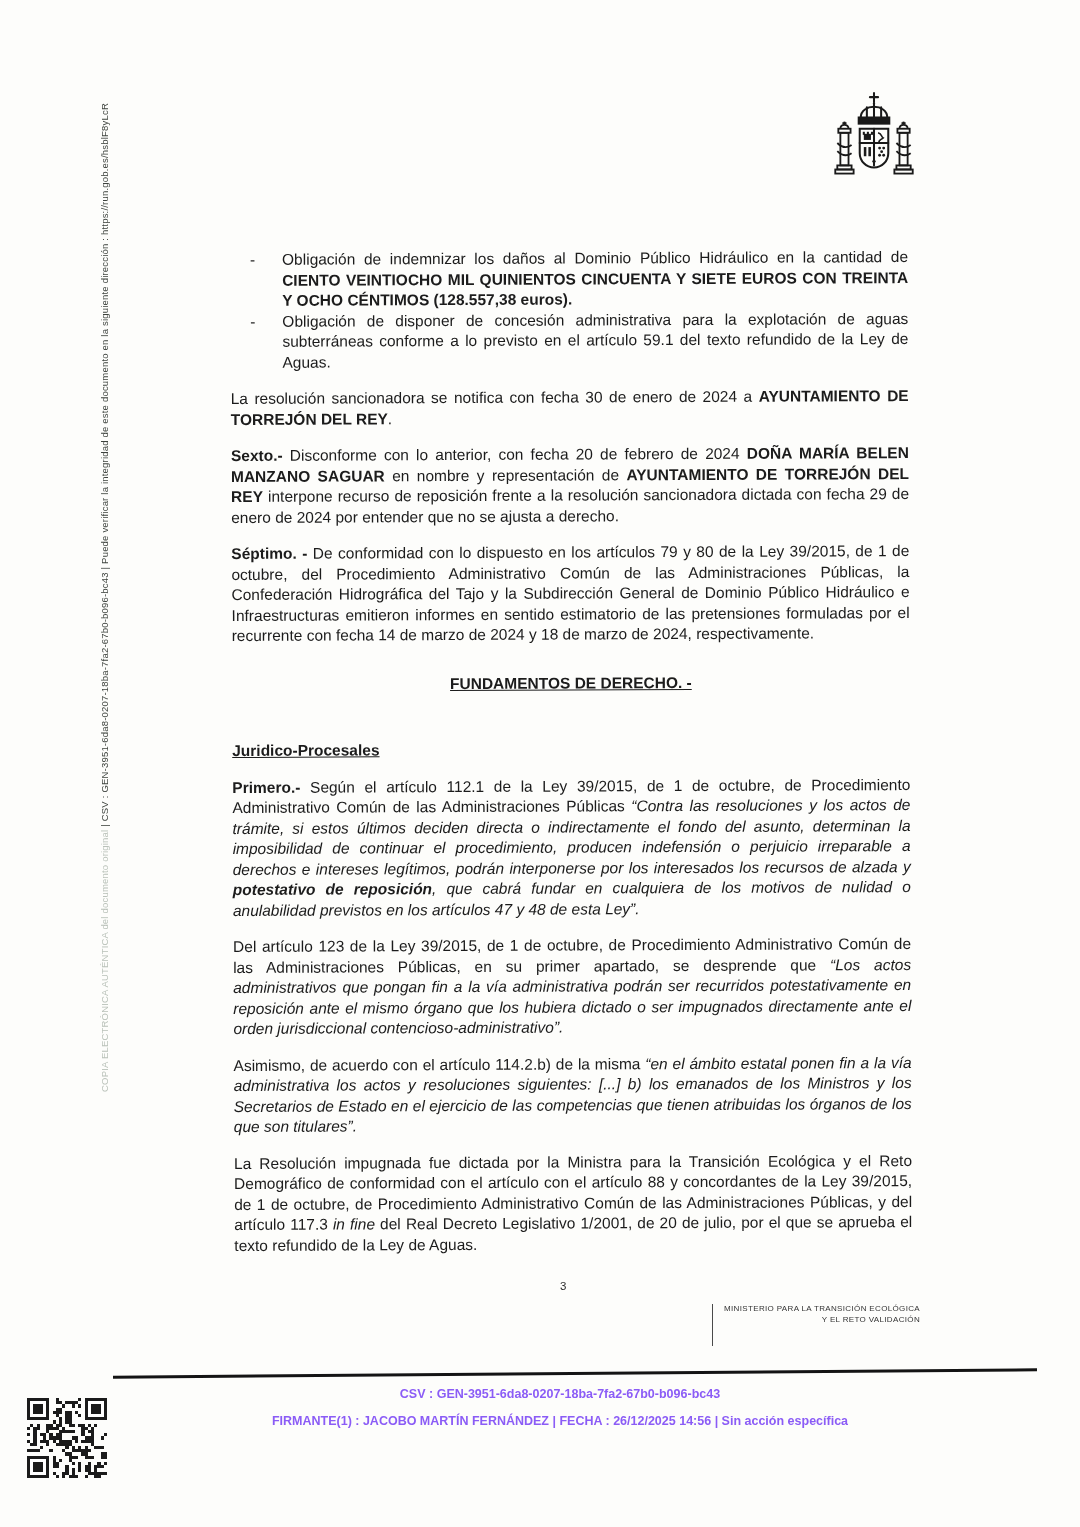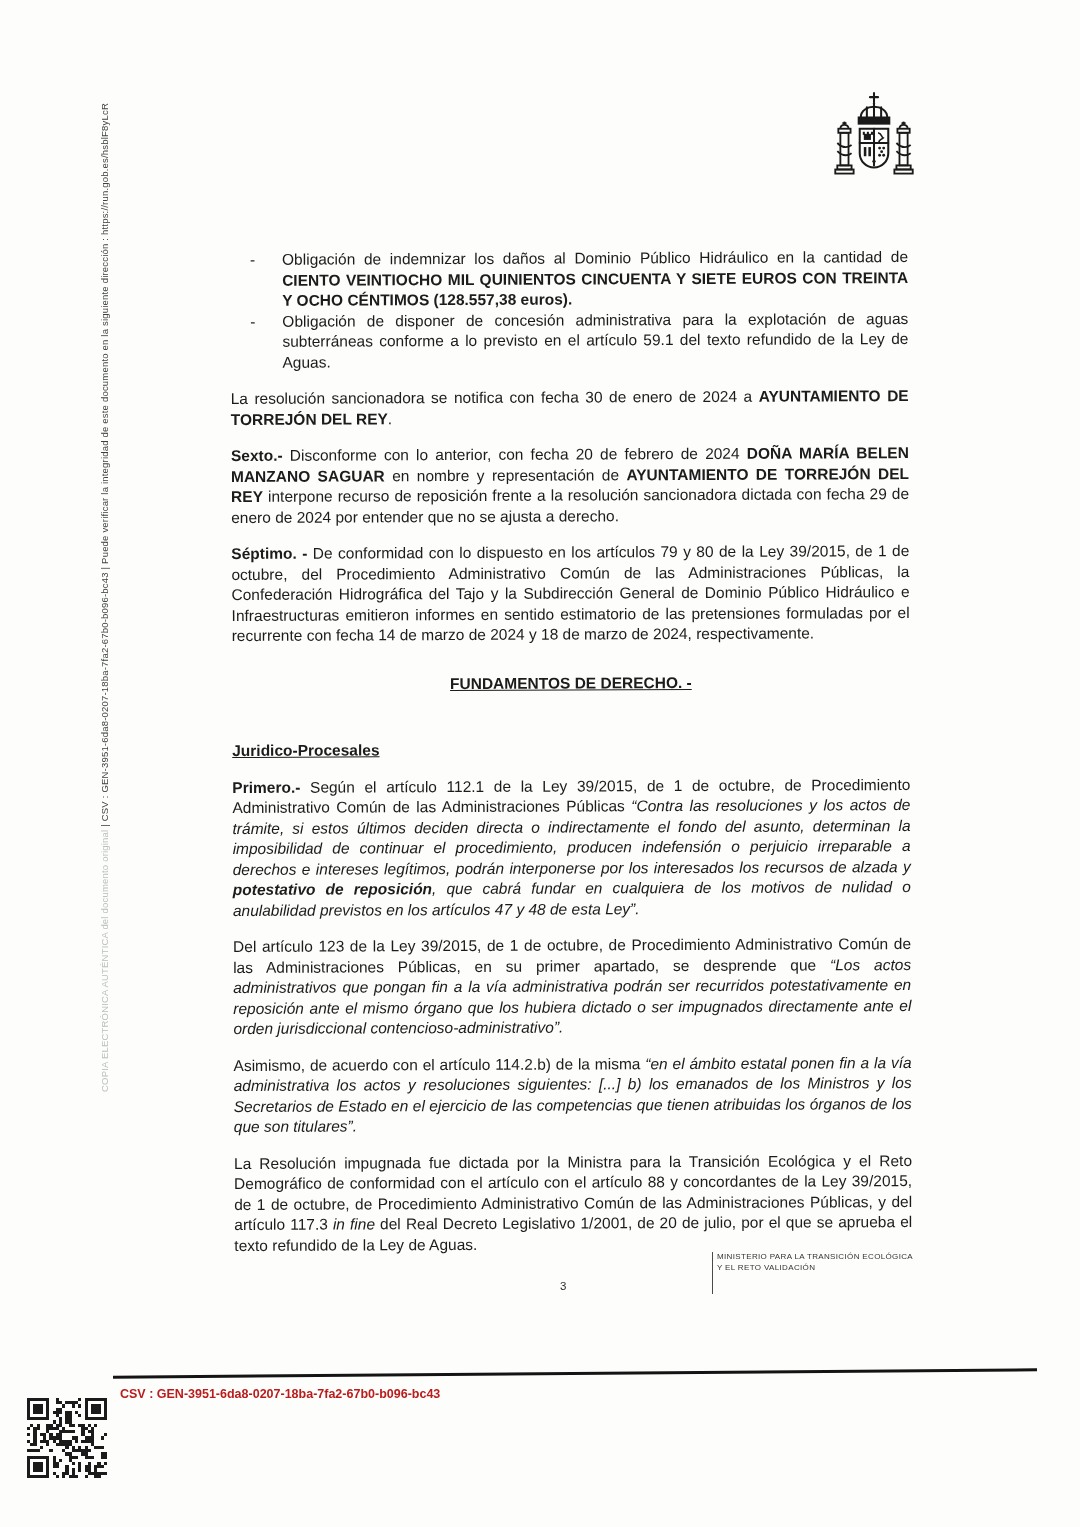--- a/index.html
+++ b/index.html
@@ -41,32 +41,32 @@
     transform:rotate(-90deg);transform-origin:0 0;
     font-size:9.5px;letter-spacing:0.2px;white-space:nowrap;
     color:#3d423d;
   }
   .sidebar-text .faint{color:#a3aea3;opacity:0.75;}
   
   .coat{position:absolute;left:828px;top:90px;width:92px;height:107px;}
   
   .pagenum{position:absolute;left:560px;top:1280px;font-size:11.5px;color:#2a2a2a;}
   .ministry{
-    position:absolute;left:712px;top:1252px;height:42px;
-    border-left:1.5px solid #4a4a4a;padding-left:4px;
-    font-size:8px;line-height:10.5px;letter-spacing:0.35px;color:#333;
+    position:absolute;left:712px;top:1304px;height:42px;
+    border-left:1.5px solid #4a4a4a;padding-left:11px;
+    font-size:8px;line-height:10.5px;letter-spacing:0.35px;color:#333;text-align:right;
   }
   
   .rule{
     position:absolute;left:113px;top:1372px;width:924px;height:3px;
     background:#141414;transform:rotate(-0.45deg);
   }
   .valfoot{
     position:absolute;left:120px;top:1381px;width:880px;
-    font-weight:700;font-size:12.5px;line-height:26.5px;color:#b91c1c;
+    font-weight:700;font-size:12.5px;line-height:26.5px;color:#8b5cf6;text-align:center;
   }
   .qr{position:absolute;left:27px;top:1398px;width:80px;height:80px;}
   .qr svg{width:100%;height:100%;shape-rendering:crispEdges;}
 </style>
 </head>
 <body>
 
 <div class="page">
 
   <div class="sidebar-text">
@@ -357,15 +357,16 @@
         <rect x="18" y="0" width="7" height="7"></rect>
         <rect fill="#fff" x="19" y="1" width="5" height="5"></rect>
         <rect x="20" y="2" width="3" height="3"></rect>
         <rect x="0" y="18" width="7" height="7"></rect>
         <rect fill="#fff" x="1" y="19" width="5" height="5"></rect>
         <rect x="2" y="20" width="3" height="3"></rect>
       </svg>
   </div>
   <div class="valfoot">
     <div>CSV : GEN-3951-6da8-0207-18ba-7fa2-67b0-b096-bc43</div>
+    <div>FIRMANTE(1) : JACOBO MARTÍN FERNÁNDEZ | FECHA : 26/12/2025 14:56 | Sin acción específica</div>
   </div>
 
 </div>
 
 </body></html>

